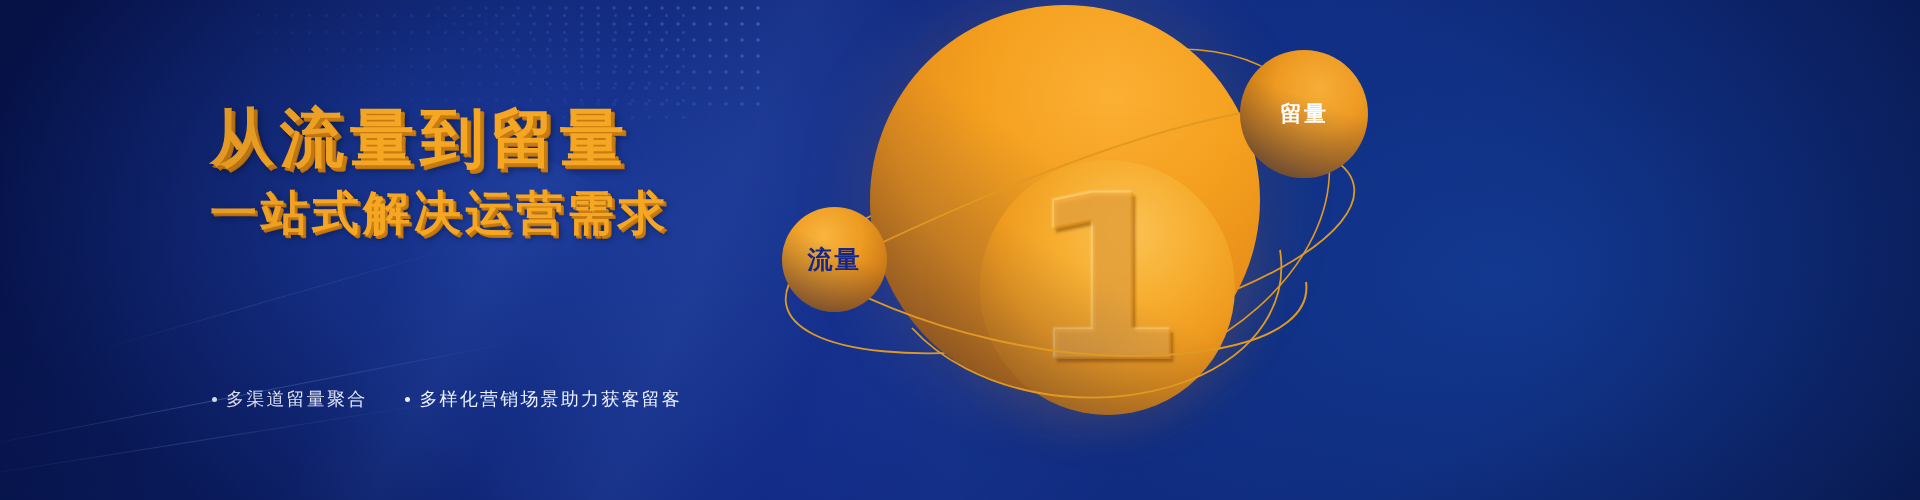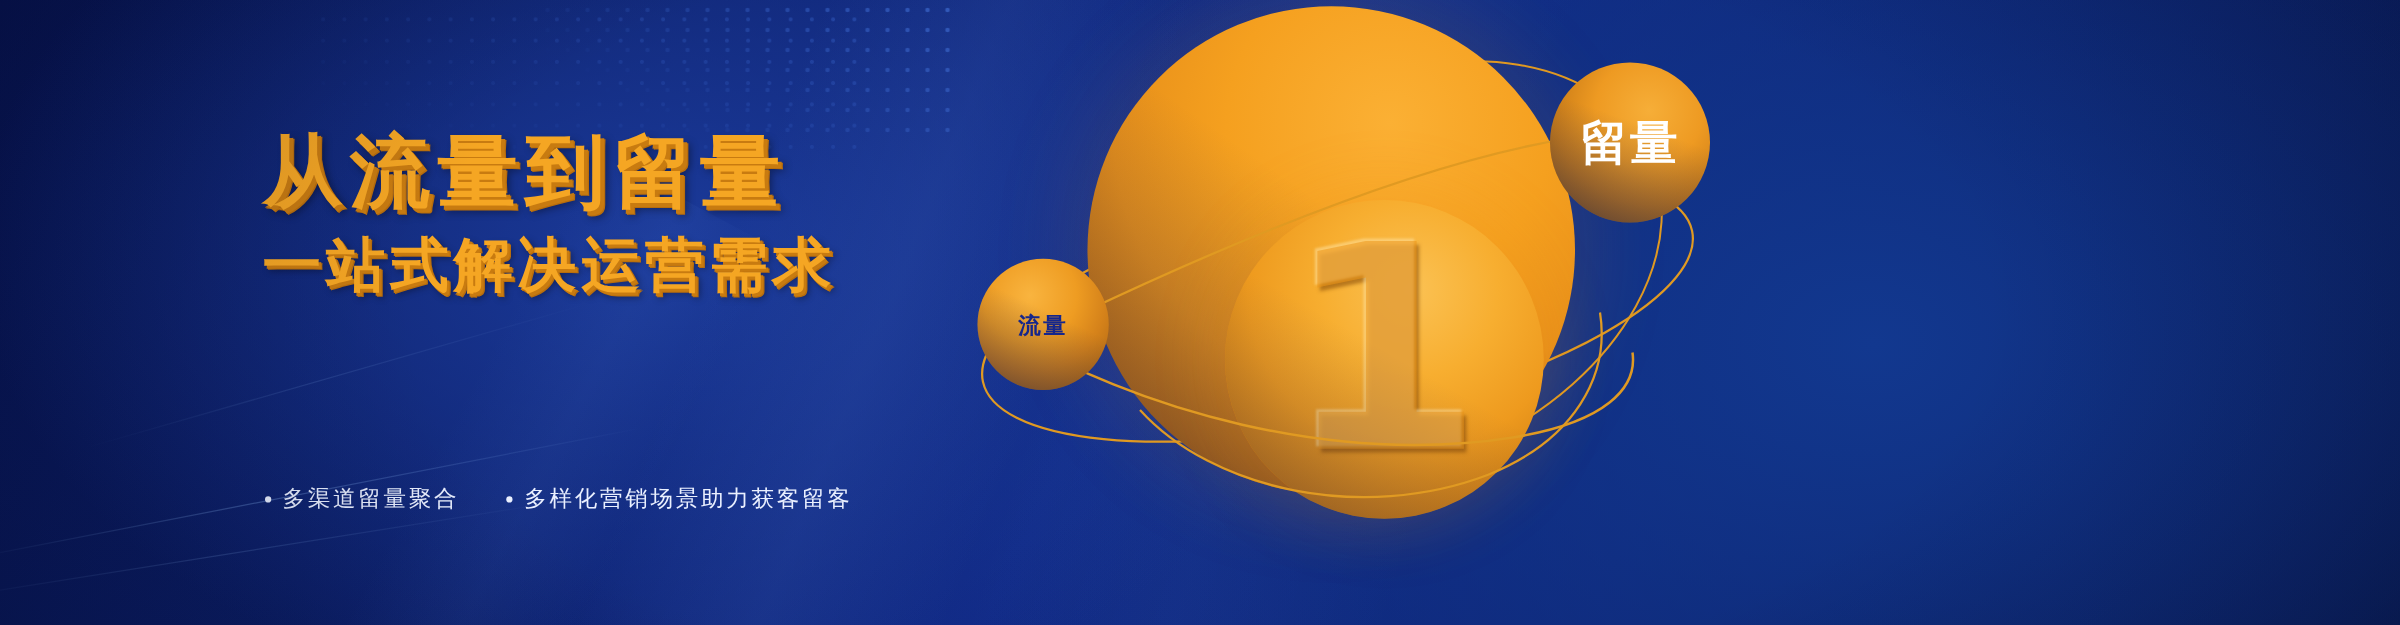--- a/index.html
+++ b/index.html
@@ -152,39 +152,39 @@
 
   
   .sphere-liu {
     left:42px; top:207px; width:105px; height:105px;
     background:
       radial-gradient(circle at 40% 28%, #F9B43F 0%, #EE9C22 38%, #D5821A 62%, #9c5a10 100%);
     display:flex; align-items:center; justify-content:center;
   }
   .sphere-liu .lbl {
     position:relative; z-index:2;
-    font-size:18px; font-weight:bold; letter-spacing:2px;
+    font-size:25px; font-weight:bold; letter-spacing:2px;
     color:#15268c;
     font-family:"DejaVu Sans","Liberation Sans",sans-serif;
   }
   .sphere-liu::after {
     content:""; position:absolute; inset:0; border-radius:50%;
     background:linear-gradient(205deg, rgba(255,255,255,0) 42%, rgba(10,25,85,0.45) 100%);
   }
 
   
   .sphere-liu2 {
     left:500px; top:50px; width:128px; height:128px;
     background:
       radial-gradient(circle at 62% 30%, #F6AE38 0%, #EE9A22 36%, #CE7F18 63%, #8d5510 100%);
     display:flex; align-items:center; justify-content:center;
   }
   .sphere-liu2 .lbl {
     position:relative; z-index:2;
-    font-size:38px; font-weight:bold; letter-spacing:2px;
+    font-size:22px; font-weight:bold; letter-spacing:2px;
     color:#FFFFFF;
     font-family:"DejaVu Sans","Liberation Sans",sans-serif;
   }
   .sphere-liu2::after {
     content:""; position:absolute; inset:0; border-radius:50%;
     background:linear-gradient(200deg, rgba(255,255,255,0) 40%, rgba(12,28,92,0.48) 100%);
   }
 
   .orbit-svg { position:absolute; left:0; top:0; width:1180px; height:500px; overflow:visible; }
 

